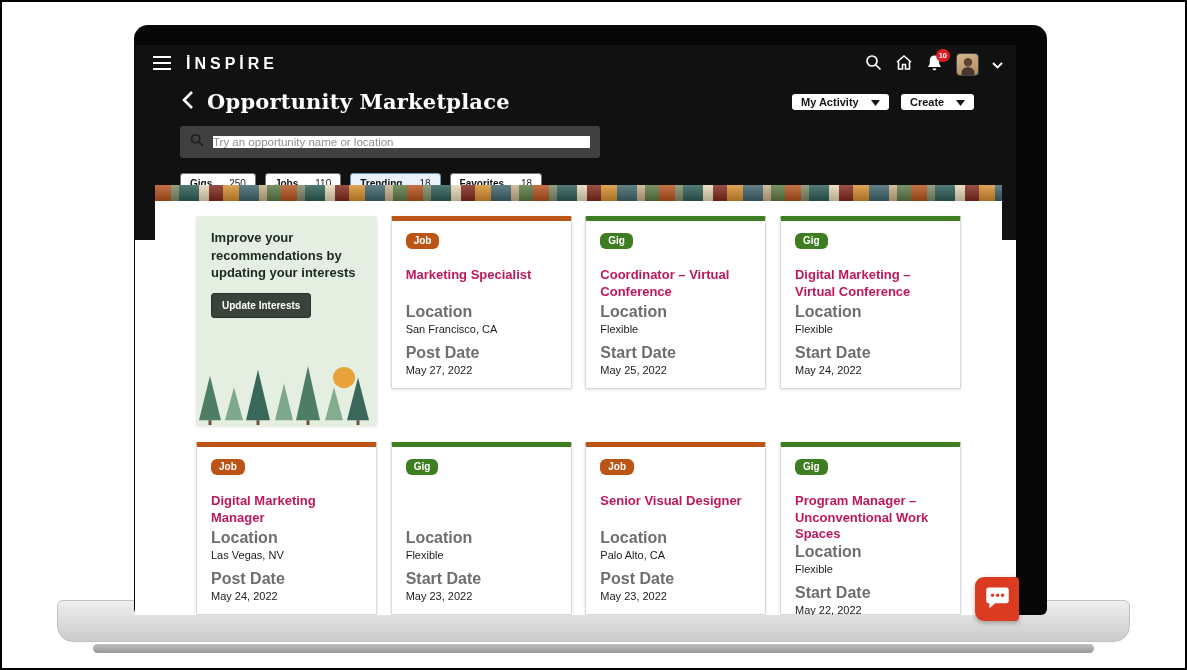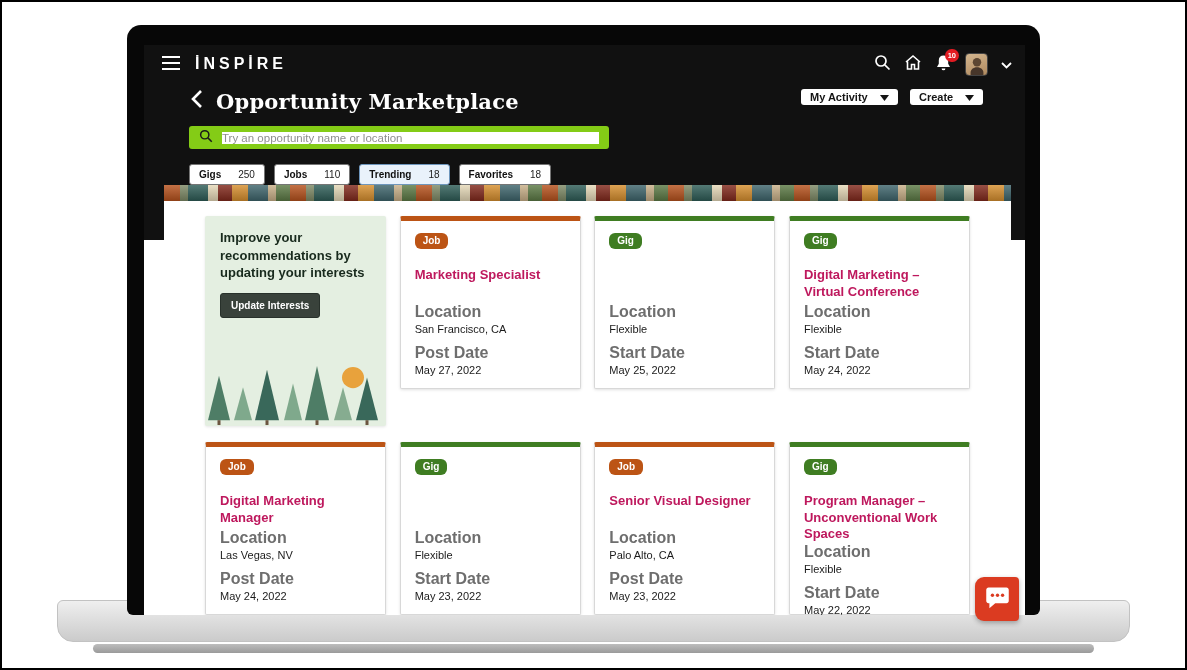--- a/index.html
+++ b/index.html
@@ -6,50 +6,50 @@
   html,body { width:1187px; height:670px; background:#fff; overflow:hidden;
               font-family:"Liberation Sans","DejaVu Sans",sans-serif; }
   .page-frame { position:absolute; inset:0; border:2px solid #000; z-index:60; pointer-events:none; }
 
   
   .laptop-base { position:absolute; left:57px; top:600px; width:1073px; height:42px; z-index:1;
                  background:linear-gradient(180deg,#EFEFEF 0%,#DBDBDB 55%,#CBCBCB 100%);
                  border-radius:6px 6px 16px 16px; border:1px solid #C2C2C2; }
   .laptop-lip  { position:absolute; left:93px; top:644px; width:1001px; height:9px; z-index:1;
                  background:linear-gradient(180deg,#BDBDBD,#9A9A9A); border-radius:6px; }
-  .laptop-screen { position:absolute; left:127px; top:25px; width:913px; height:590px; z-index:2;
-                   background:#070707; border-radius:14px 14px 6px 6px; padding:20px 15px 0 17px; }
+  .laptop-screen { position:absolute; left:134px; top:25px; width:913px; height:590px; z-index:2;
+                   background:#070707; border-radius:14px 14px 6px 6px; padding:20px 15px 0 1px; }
   .screen { width:881px; height:570px; background:#fff; overflow:hidden; position:relative; }
 
   
   .app-top { background:#111; height:195px; position:relative; }
   .topbar { display:flex; align-items:center; height:32px; padding:6px 13px 0 18px; }
   .hamburger { background:none; border:none; cursor:pointer; display:flex; align-items:center; }
   .logo { color:#fff; font-weight:700; font-size:16px; letter-spacing:4px; margin-left:15px; }
   .top-spacer { flex:1; }
   .top-actions { display:flex; align-items:center; gap:13px; }
   .icon-btn { background:none; border:none; cursor:pointer; display:flex; align-items:center; position:relative; }
   .badge-dot { position:absolute; top:-5px; right:-7px; min-width:14px; height:13px; border-radius:8px;
                background:#E11B22; color:#fff; font-size:7.5px; font-weight:700;
                display:flex; align-items:center; justify-content:center; padding:0 3px; }
   .avatar { width:23px; height:23px; border-radius:4px; overflow:hidden; border:1px solid #444;
             background:linear-gradient(160deg,#D3B68F,#B08A5F); cursor:pointer; }
 
-  .header-row { display:flex; align-items:flex-start; padding:12px 42px 0 46px; }
+  .header-row { display:flex; align-items:center; padding:12px 42px 0 46px; }
   .back-btn { background:none; border:none; cursor:pointer; display:flex; align-items:center; }
   .page-title { color:#fff; font-family:"DejaVu Serif","Liberation Serif",serif; font-weight:700;
                 font-size:21px; margin-left:13px; letter-spacing:.2px; }
   .hdr-btn { display:flex; align-items:center; justify-content:space-between; background:#fff; border:none;
              border-radius:3px; height:16px; font-size:11px; font-weight:700; color:#141414;
              padding:0 9px; cursor:pointer; font-family:inherit; }
   .btn-activity { width:97px; }
   .btn-create { width:73px; margin-left:12px; }
 
   .search-row { padding:12px 18px 0 45px; }
-  .search-box { width:420px; height:23px; background:#84cc16; border-radius:3px; display:flex;
+  .search-box { width:420px; height:32px; background:#404040; border-radius:3px; display:flex;
                 align-items:center; padding:0 10px; gap:9px; }
   .search-box input { border:none; outline:none; flex:1; font-size:11.5px; color:#222; font-family:inherit; }
   .search-box input::placeholder { color:#8F8F8F; }
 
   .chips-row { display:flex; gap:9px; padding:15px 18px 0 45px; }
   .chip { display:inline-flex; align-items:center; gap:17px; height:21px; padding:0 9px;
           background:#fff; border:1px solid #757575; border-radius:3px; cursor:pointer;
           font-size:10px; font-weight:700; color:#101010; font-family:inherit; }
   .chip .cnt { font-weight:400; color:#222; }
   .chip.selected { background:#E9F2FB; border-color:#6E96BC; }
@@ -254,20 +254,21 @@
             <div class="meta">
               <div class="m-label">Location</div>
               <div class="m-value">San Francisco, CA</div>
               <div class="m-label">Post Date</div>
               <div class="m-value">May 27, 2022</div>
             </div>
           </article>
 
           <article class="card gig">
             <span class="badge">Gig</span>
+            <h3 class="card-title">Coordinator – Virtual Conference</h3>
             <div class="meta">
               <div class="m-label">Location</div>
               <div class="m-value">Flexible</div>
               <div class="m-label">Start Date</div>
               <div class="m-value">May 25, 2022</div>
             </div>
           </article>
 
           <article class="card gig">
             <span class="badge">Gig</span>

